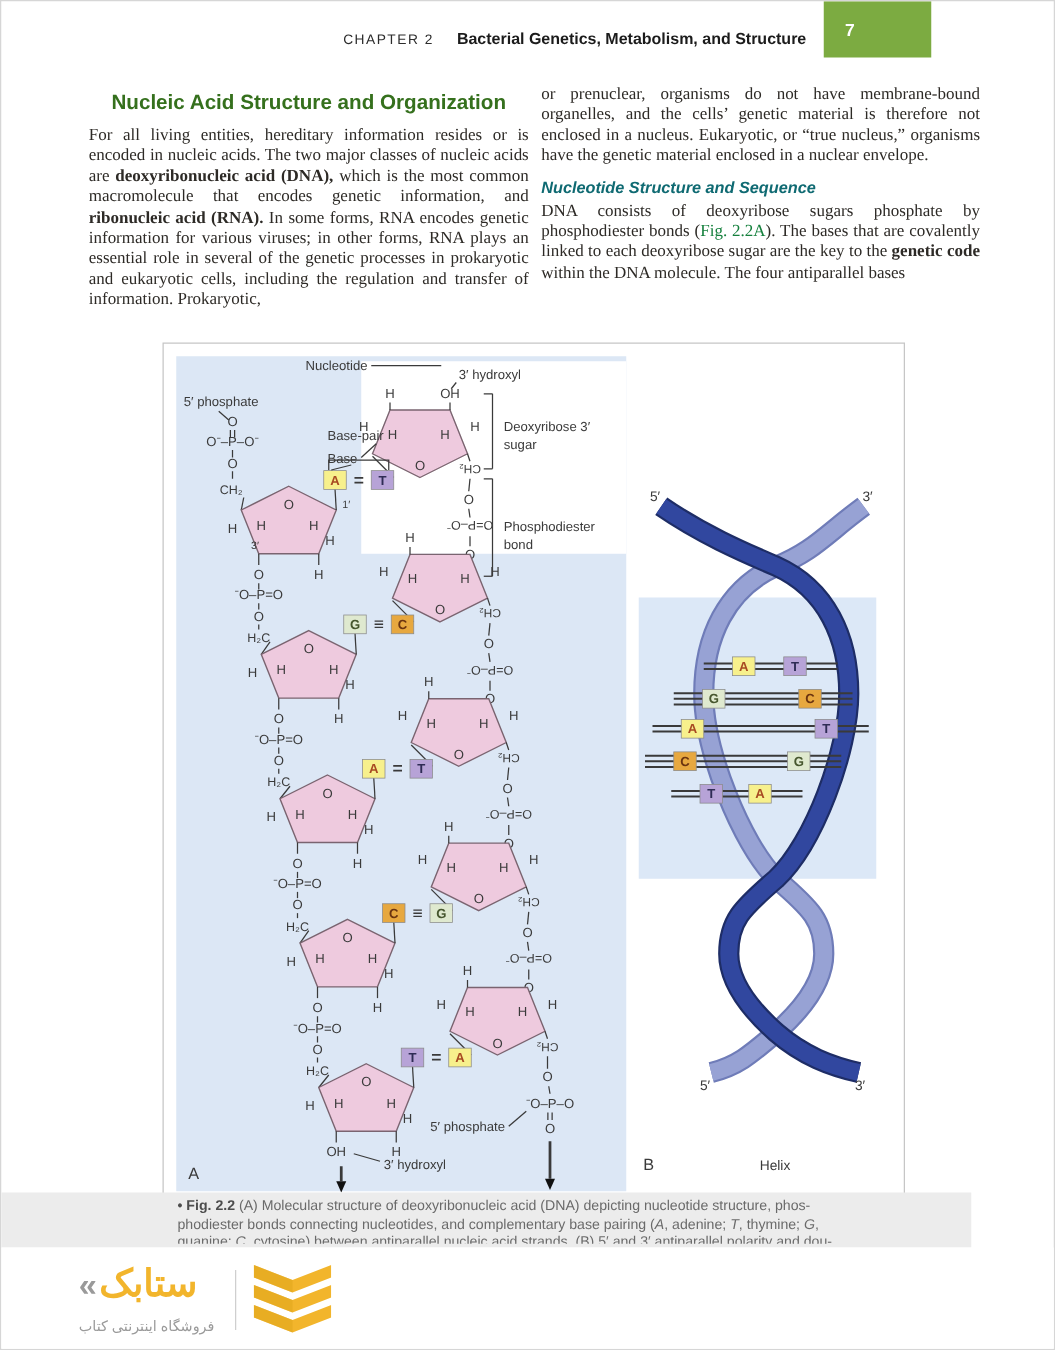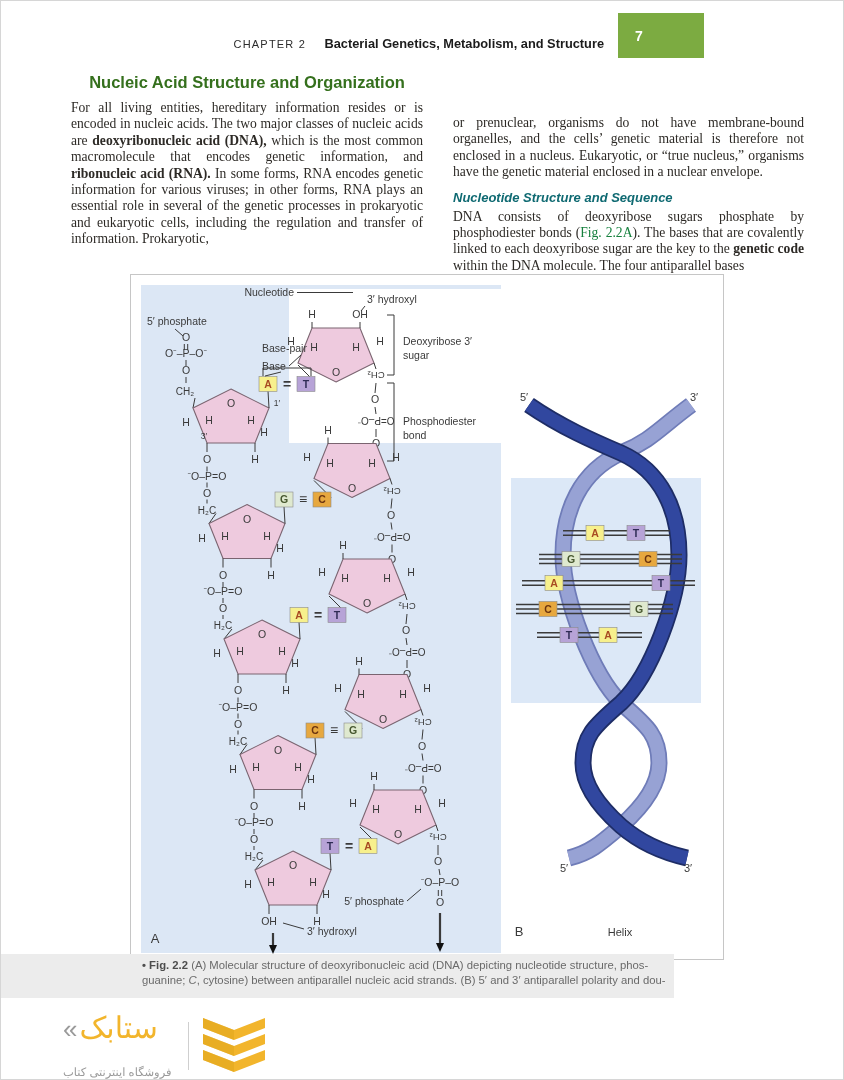--- a/index.html
+++ b/index.html
@@ -1,52 +1,52 @@
 <!DOCTYPE html>
 <html><head>
 <meta charset="utf-8">
 <style>
   html,body{margin:0;padding:0;background:#e8e8e8;}
   .page{position:relative;width:844px;height:1080px;background:#ffffff;overflow:hidden;
         border:1px solid #d6d6d6;box-sizing:border-box;font-family:"Liberation Sans",sans-serif;}
   
-  .hdr{position:absolute;top:12px;left:0;width:691px;height:45px;padding-left:12px;}
+  .hdr{position:absolute;top:0;left:0;width:744px;height:45px;}
   .hdr-text{position:absolute;top:21px;right:100px;white-space:nowrap;color:#1f1f1f;}
   .hdr-chapter{font-size:11px;letter-spacing:1.2px;color:#2c2c2c;margin-right:14px;}
   .hdr-title{font-size:12.8px;font-weight:bold;color:#1b1b1b;}
   .pagenum{position:absolute;top:0;right:0;width:86px;height:45px;background:#7cab41;
            color:#ffffff;font-size:14px;font-weight:bold;line-height:47px;padding-left:17px;box-sizing:border-box;}
   
   .col{position:absolute;text-align:justify;}
   .col-left{left:70px;top:72px;width:352px;}
-  .col-right{left:452px;top:66px;width:351px;margin-top:48px;}
+  .col-right{left:432px;top:66px;width:351px;}
   h1.sec{font-family:"Liberation Sans",sans-serif;font-size:16.5px;font-weight:bold;color:#35701d;
          margin:0 0 8px 0;text-align:center;}
   h2.subsec{font-family:"Liberation Sans",sans-serif;font-size:13px;font-weight:bold;font-style:italic;
             color:#0f6a72;margin:9px 0 4px 0;text-align:left;}
   p.body{font-family:"Liberation Serif",serif;font-size:13.6px;line-height:16.4px;color:#2d2a26;margin:0;}
   p.body .b{font-weight:bold;}
   p.body .link{color:#15803d;}
   
   .figwrap{position:absolute;left:129px;top:273px;width:592px;height:684px;background:#ffffff;
            border:1px solid #c6c6c6;box-sizing:content-box;}
   .figwrap svg{display:block;}
   
-  .capband{position:absolute;left:0;top:953px;width:673px;height:44px;background:#ececec;}
+  .capband{position:absolute;left:0;top:953px;width:776px;height:44px;background:#ececec;}
   .caption{position:absolute;left:141px;top:4px;width:578px;height:37px;overflow:hidden;
            font-size:11.3px;line-height:14.6px;color:#6a6a6a;text-align:justify;}
   .caption .b{font-weight:bold;color:#4d4d4d;}
   .caption .i{font-style:italic;}
   .capline{white-space:nowrap;}
   
   .footer{position:absolute;left:0;top:997px;width:844px;height:83px;background:#ffffff;}
   .logo{position:absolute;left:62px;top:14px;display:flex;align-items:center;}
-  .logo-word{font-size:30px;font-weight:normal;color:#f2b52c;line-height:32px;white-space:nowrap;}
+  .logo-word{font-size:30px;font-weight:bold;color:#f2b52c;line-height:32px;white-space:nowrap;}
   .logo-word .mark{color:#9a9a9a;font-size:26px;margin-right:2px;}
-  .logo-tag{font-size:11.5px;color:#9a9a9a;text-align:center;margin-top:20px;}
+  .logo-tag{font-size:11.5px;color:#9a9a9a;text-align:center;margin-top:10px;}
   .logo-divider{width:1px;height:48px;background:#cfcfcf;margin:0 14px 0 16px;}
   .site{position:absolute;right:8px;top:6px;text-align:right;}
   .site-fa{font-size:19px;color:#111111;line-height:26px;}
   .site-url{font-size:21px;font-weight:bold;letter-spacing:7px;color:#111111;line-height:30px;white-space:nowrap;}
   .site-url .hl{color:#f0b42a;}
 </style>
 </head>
 <body>
 
 <div class="page">
@@ -393,20 +393,21 @@
           <text x="557" y="597" font-size="11" fill="#3a3a3a" text-anchor="middle" font-family="Liberation Sans, sans-serif" font-weight="normal">3′</text>
           <text x="388" y="661" font-size="13" fill="#3a3a3a" text-anchor="middle" font-family="Liberation Sans, sans-serif" font-weight="normal">B</text>
           <text x="489" y="661" font-size="11" fill="#3a3a3a" text-anchor="middle" font-family="Liberation Sans, sans-serif" font-weight="normal">Helix</text>
         </g>
       </svg>
   </div>
 
   <div class="capband">
     <div class="caption">
       <div class="capline"><span class="b">• </span><span class="b">Fig. 2.2</span><span> (A) Molecular structure of deoxyribonucleic acid (DNA) depicting nucleotide structure, phos-</span></div>
+      <div class="capline"><span>phodiester bonds connecting nucleotides, and complementary base pairing (</span><span class="i">A</span><span>, adenine; </span><span class="i">T</span><span>, thymine; </span><span class="i">G</span><span>,</span></div>
       <div class="capline"><span>guanine; </span><span class="i">C</span><span>, cytosine) between antiparallel nucleic acid strands. (B) 5′ and 3′ antiparallel polarity and dou-</span></div>
     </div>
   </div>
 
   <div class="footer">
     <div class="logo">
       <div class="logo-text">
         <div class="logo-word"><span class="mark">«</span><span dir="rtl">ستابک</span></div>
         <div class="logo-tag" dir="rtl">فروشگاه اینترنتی کتاب</div>
       </div>

